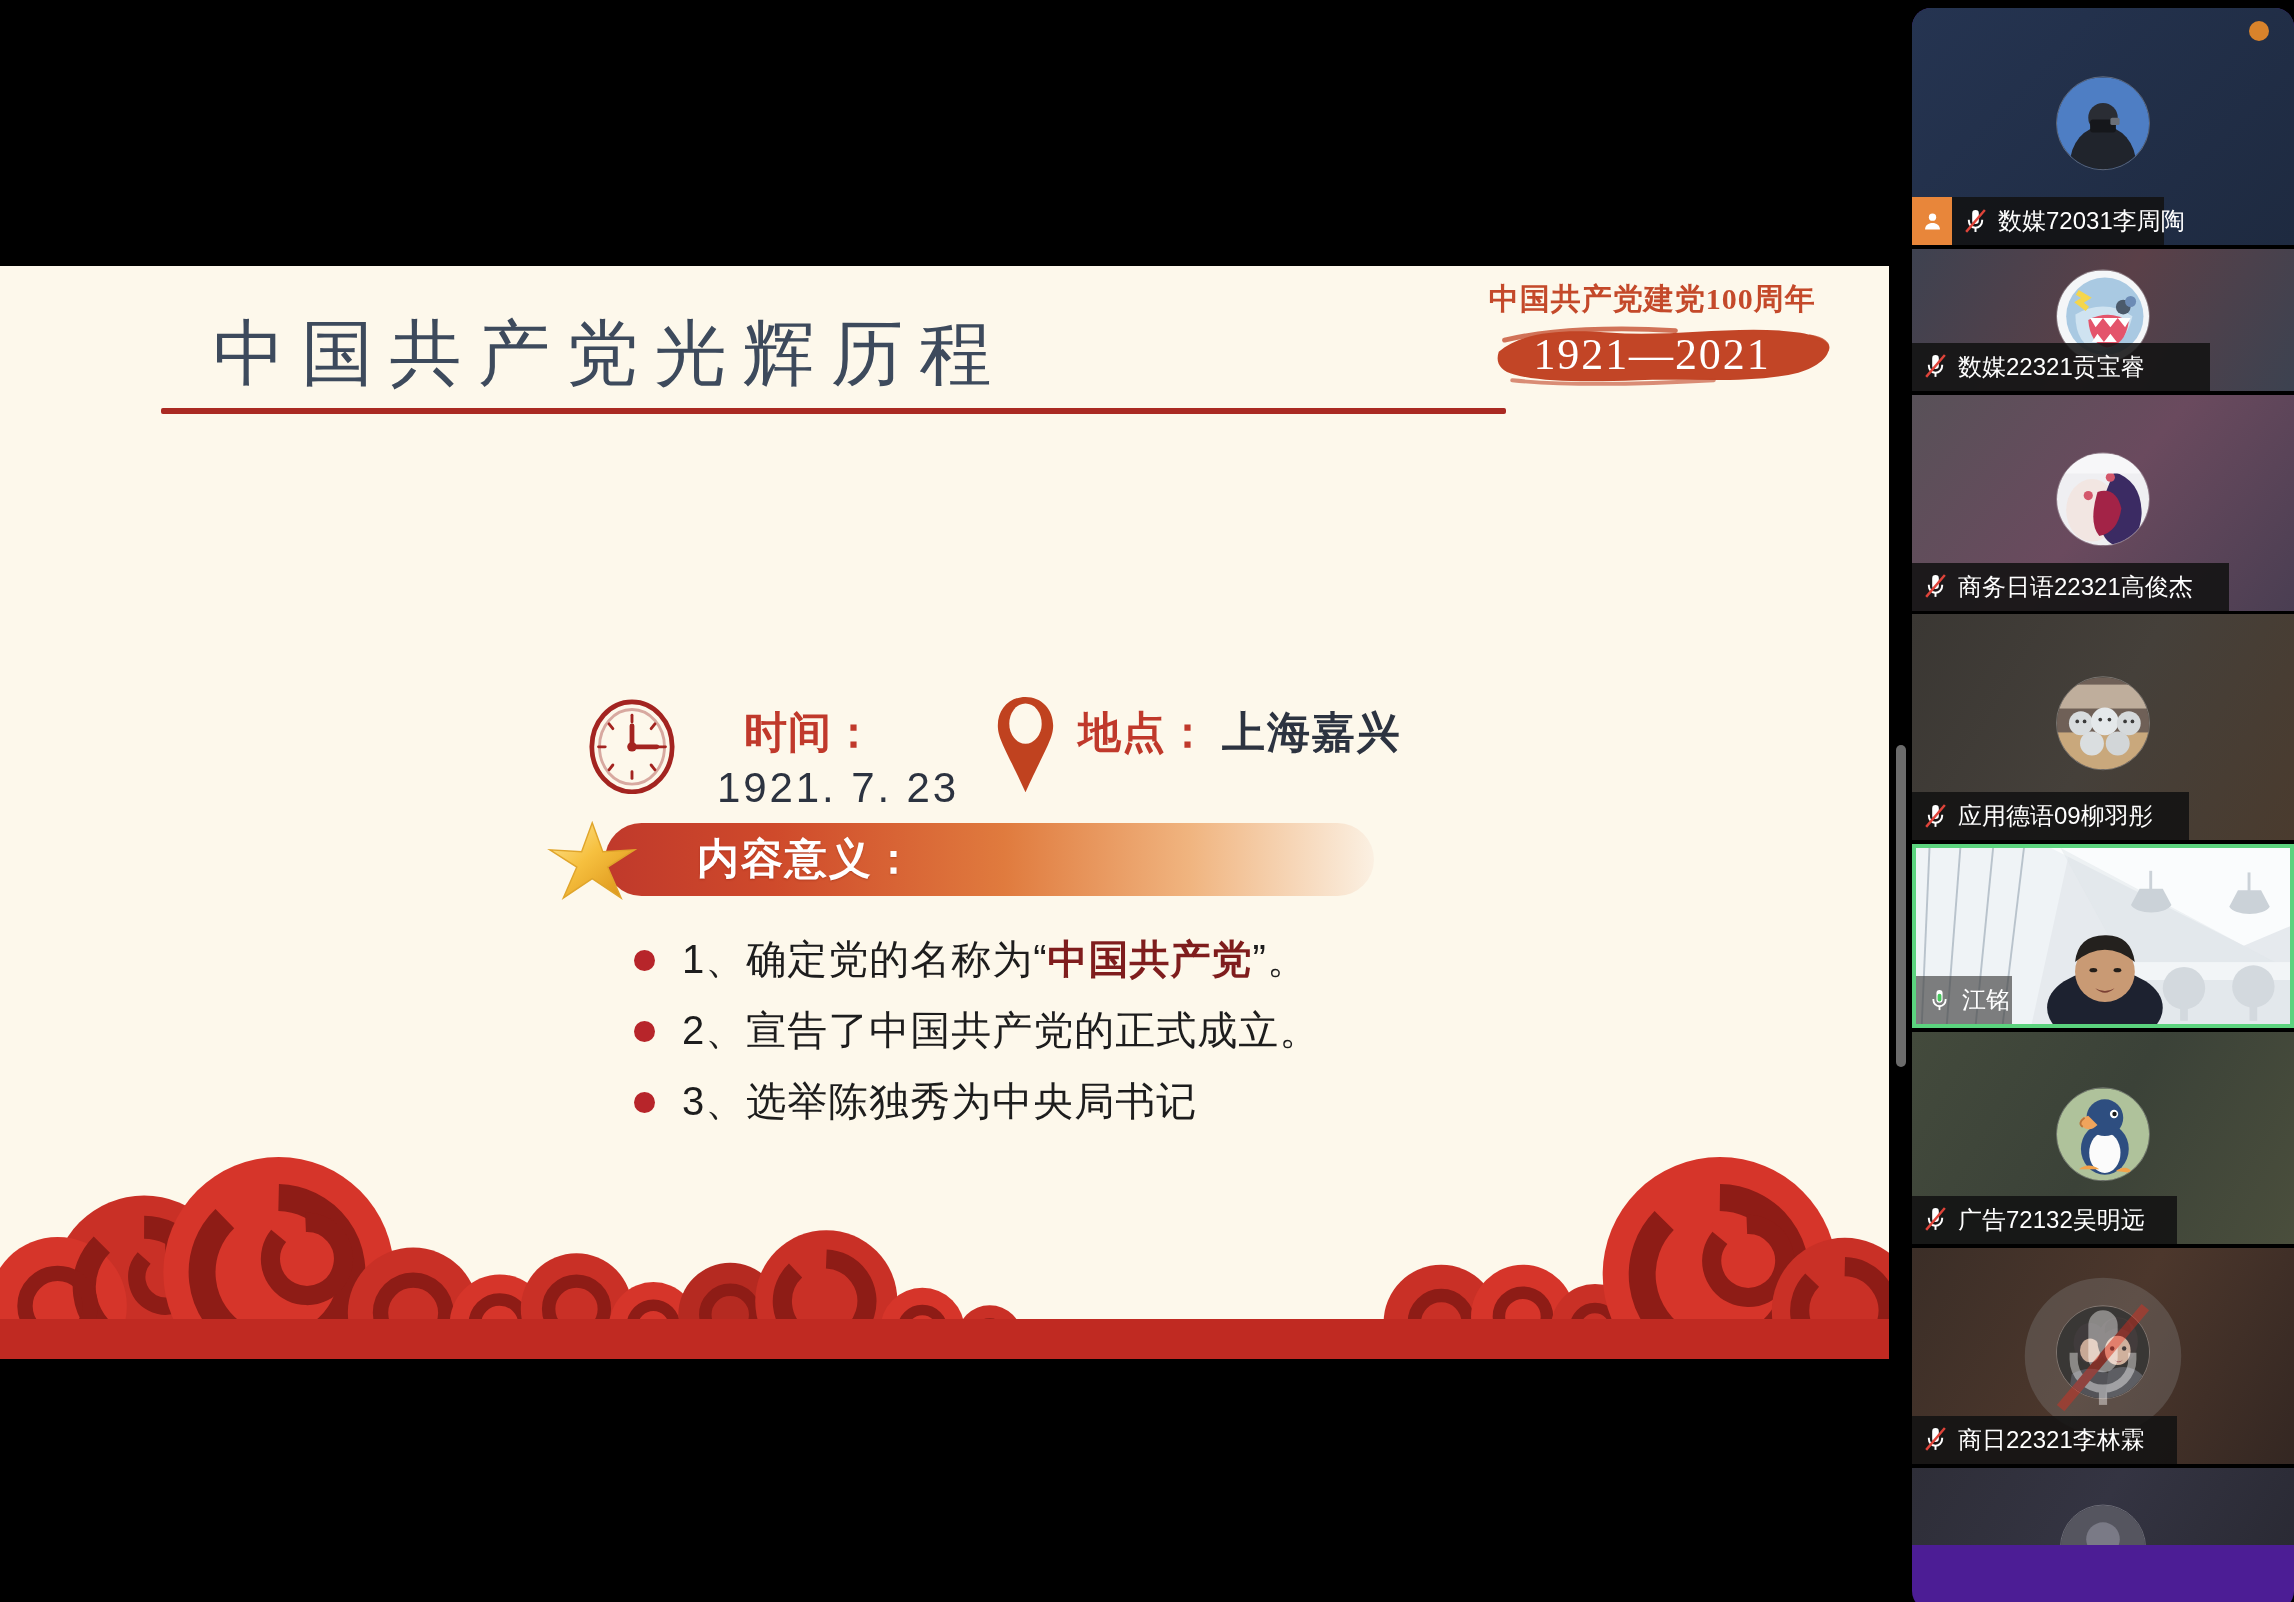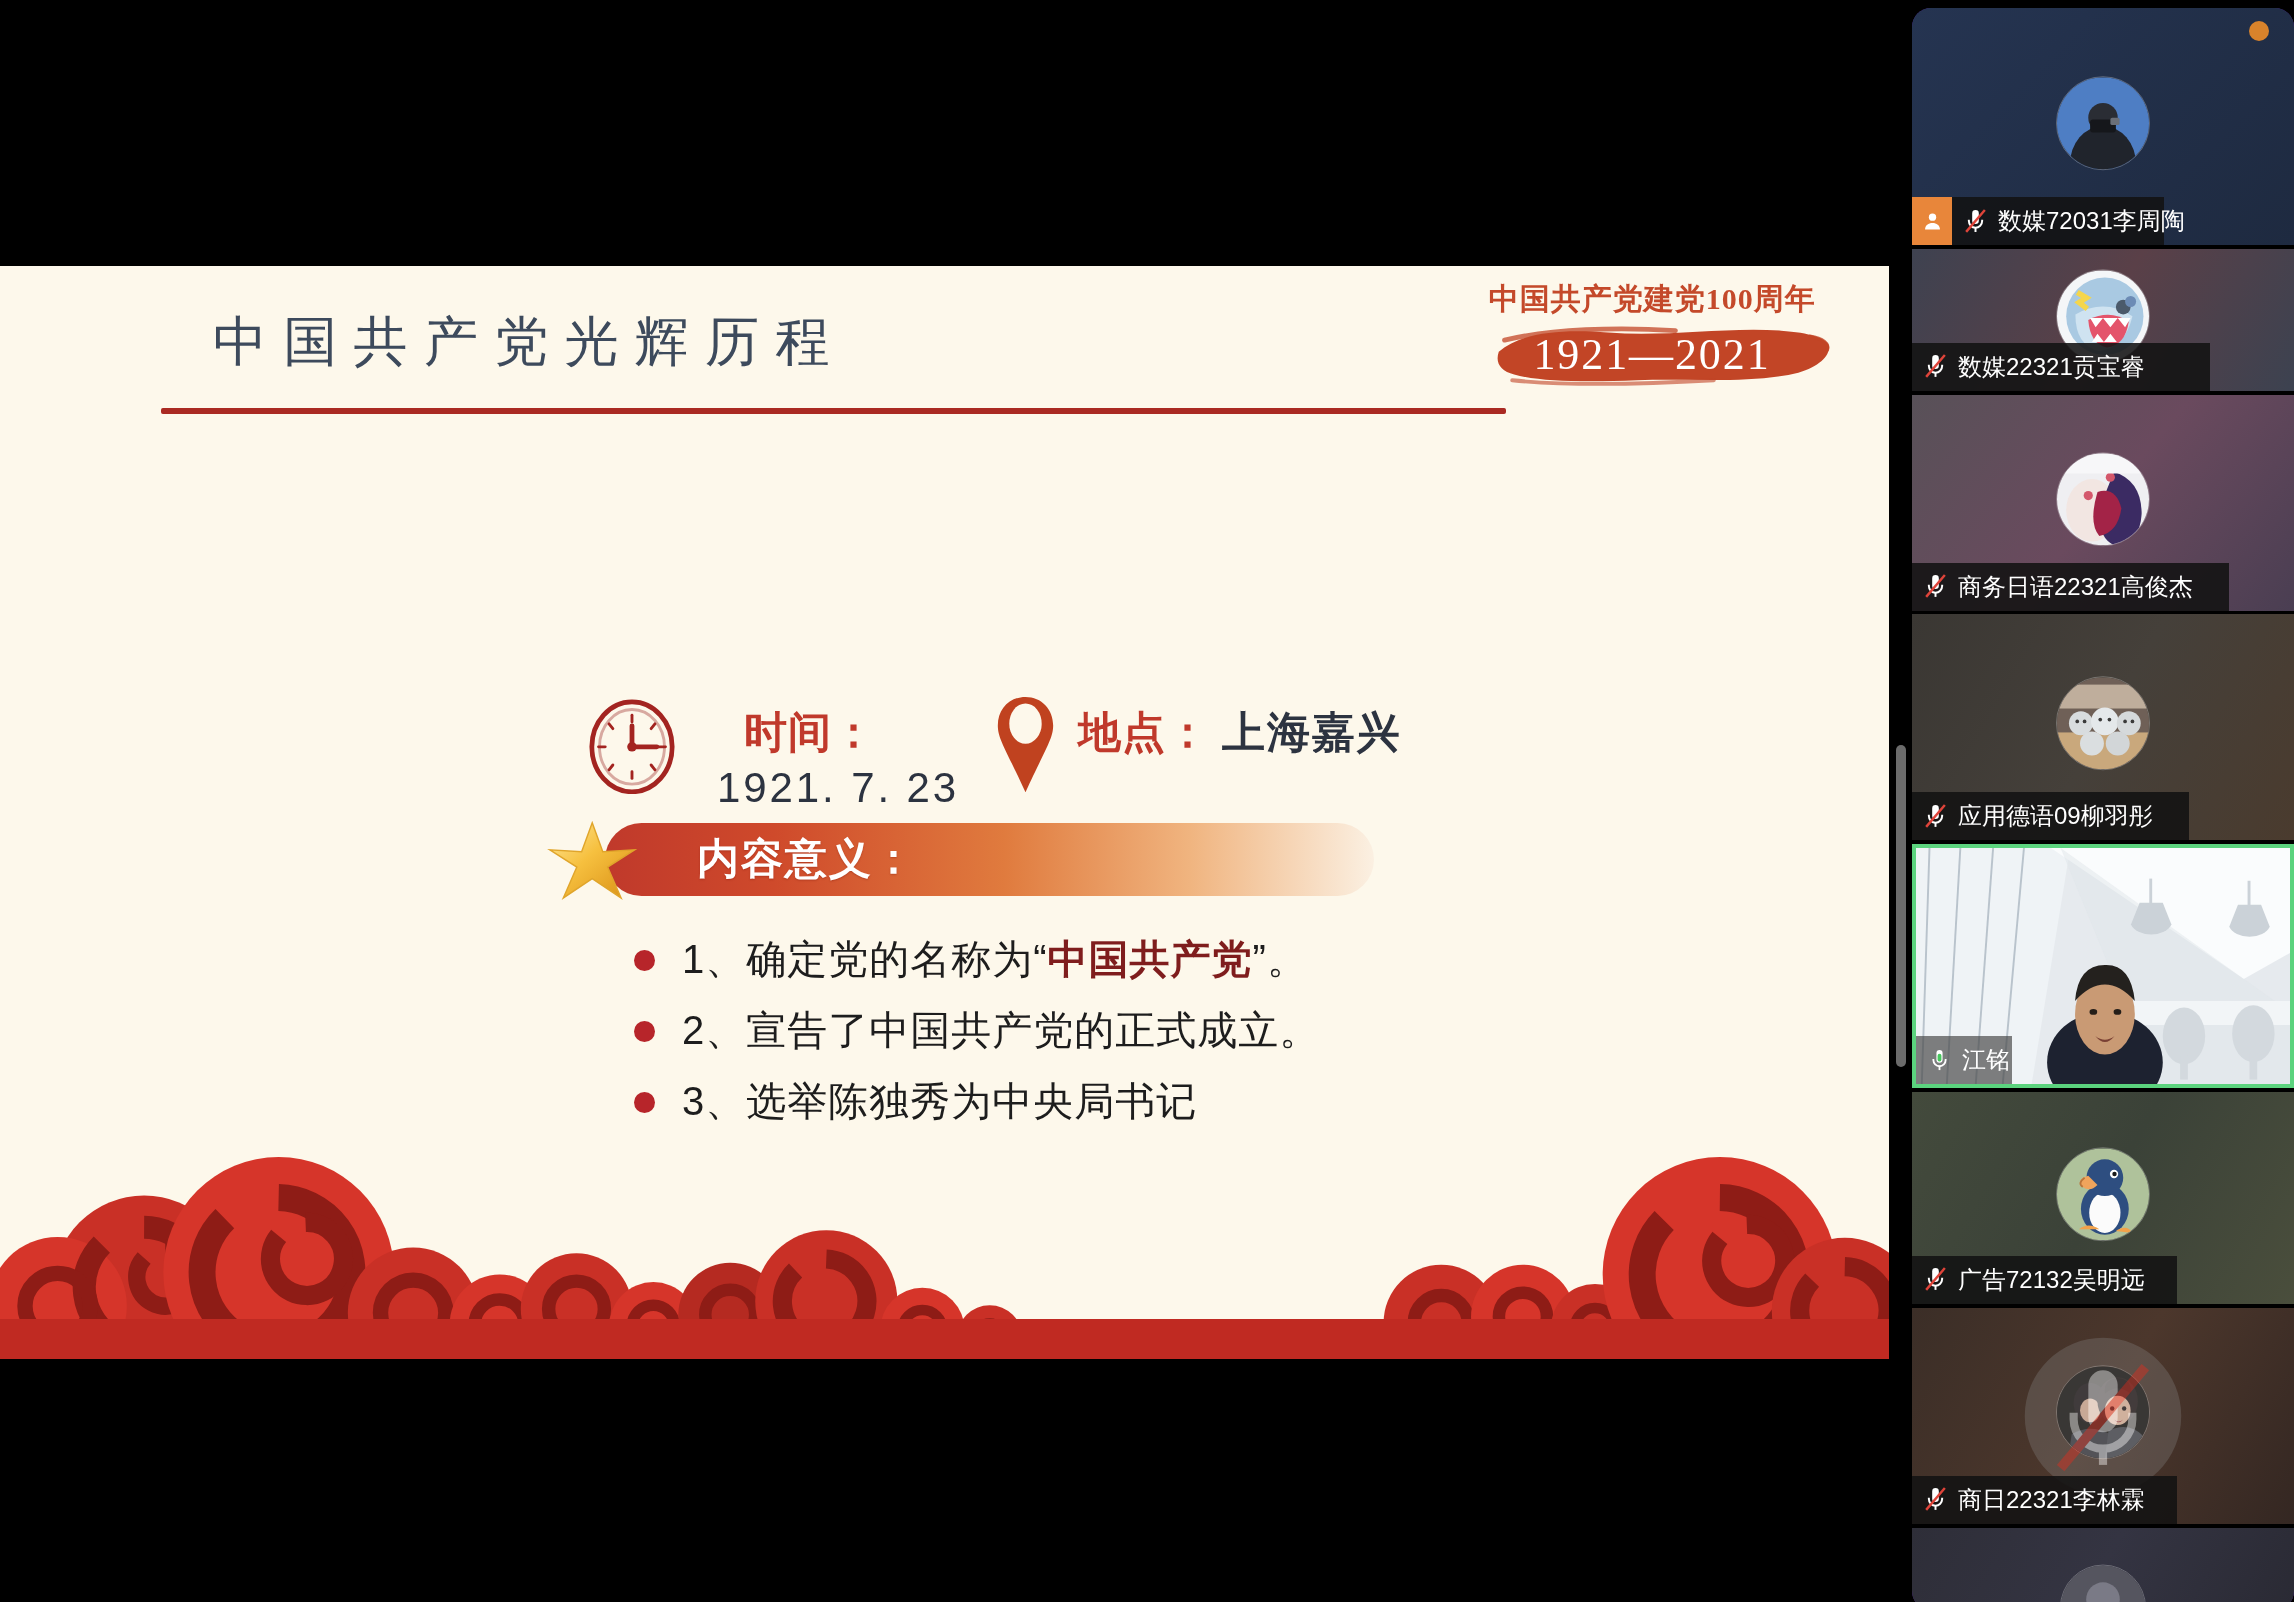--- a/index.html
+++ b/index.html
@@ -24,21 +24,21 @@
     position: absolute; left: 0; top: 266px;
     width: 1889px; height: 1093px;
     background: #FDF8EB;
     overflow: hidden;
   }
 
   
   .slide-title {
     position: absolute; left: 213px; top: 40px;
     font-family: "Liberation Sans", "DejaVu Sans", sans-serif;
-    font-size: 54px; font-weight: 500;
+    font-size: 72px; font-weight: 500;
     letter-spacing: 16.3px;
     color: #3D4A5C;
     white-space: nowrap;
   }
   .title-rule {
     position: absolute; left: 161px; top: 142px;
     width: 1345px; height: 5.8px;
     background: #AA2A22;
     border-radius: 1.9px;
   }
@@ -476,21 +476,21 @@
               <path d="M5.6 11.4v1.2a6.4 6.4 0 0 0 12.8 0v-1.2" stroke="#fff" stroke-width="1.9" fill="none"></path>
               <line x1="12" y1="19" x2="12" y2="23" stroke="#fff" stroke-width="1.9"></line>
               <line x1="3" y1="23" x2="21" y2="2" stroke="#E0443A" stroke-width="2.3"></line>
             </svg>
         </span>
         <span class="name-txt">应用德语09柳羽彤</span>
       </div>
     </div>
     <div class="tile-sep"></div>
 
-    <div class="tile speaking" style="height:244px;">
+    <div class="tile speaking" style="height:184px;">
       <div class="tile-bg">
         <svg viewBox="0 0 388 216" preserveAspectRatio="none" style="width:100%;height:100%;display:block;">
           <rect width="388" height="216" fill="#E6EAEE"></rect>
           <path d="M0 0 L160 0 L120 216 L0 216 Z" fill="#EFF3F6"></path>
           <g stroke="#B9C3CC" stroke-width="2">
             <line x1="14" y1="0" x2="6" y2="216"></line>
               <line x1="46" y1="0" x2="32" y2="216"></line>
             <line x1="80" y1="0" x2="62" y2="216"></line>
               <line x1="112" y1="0" x2="90" y2="216"></line>
           </g>

